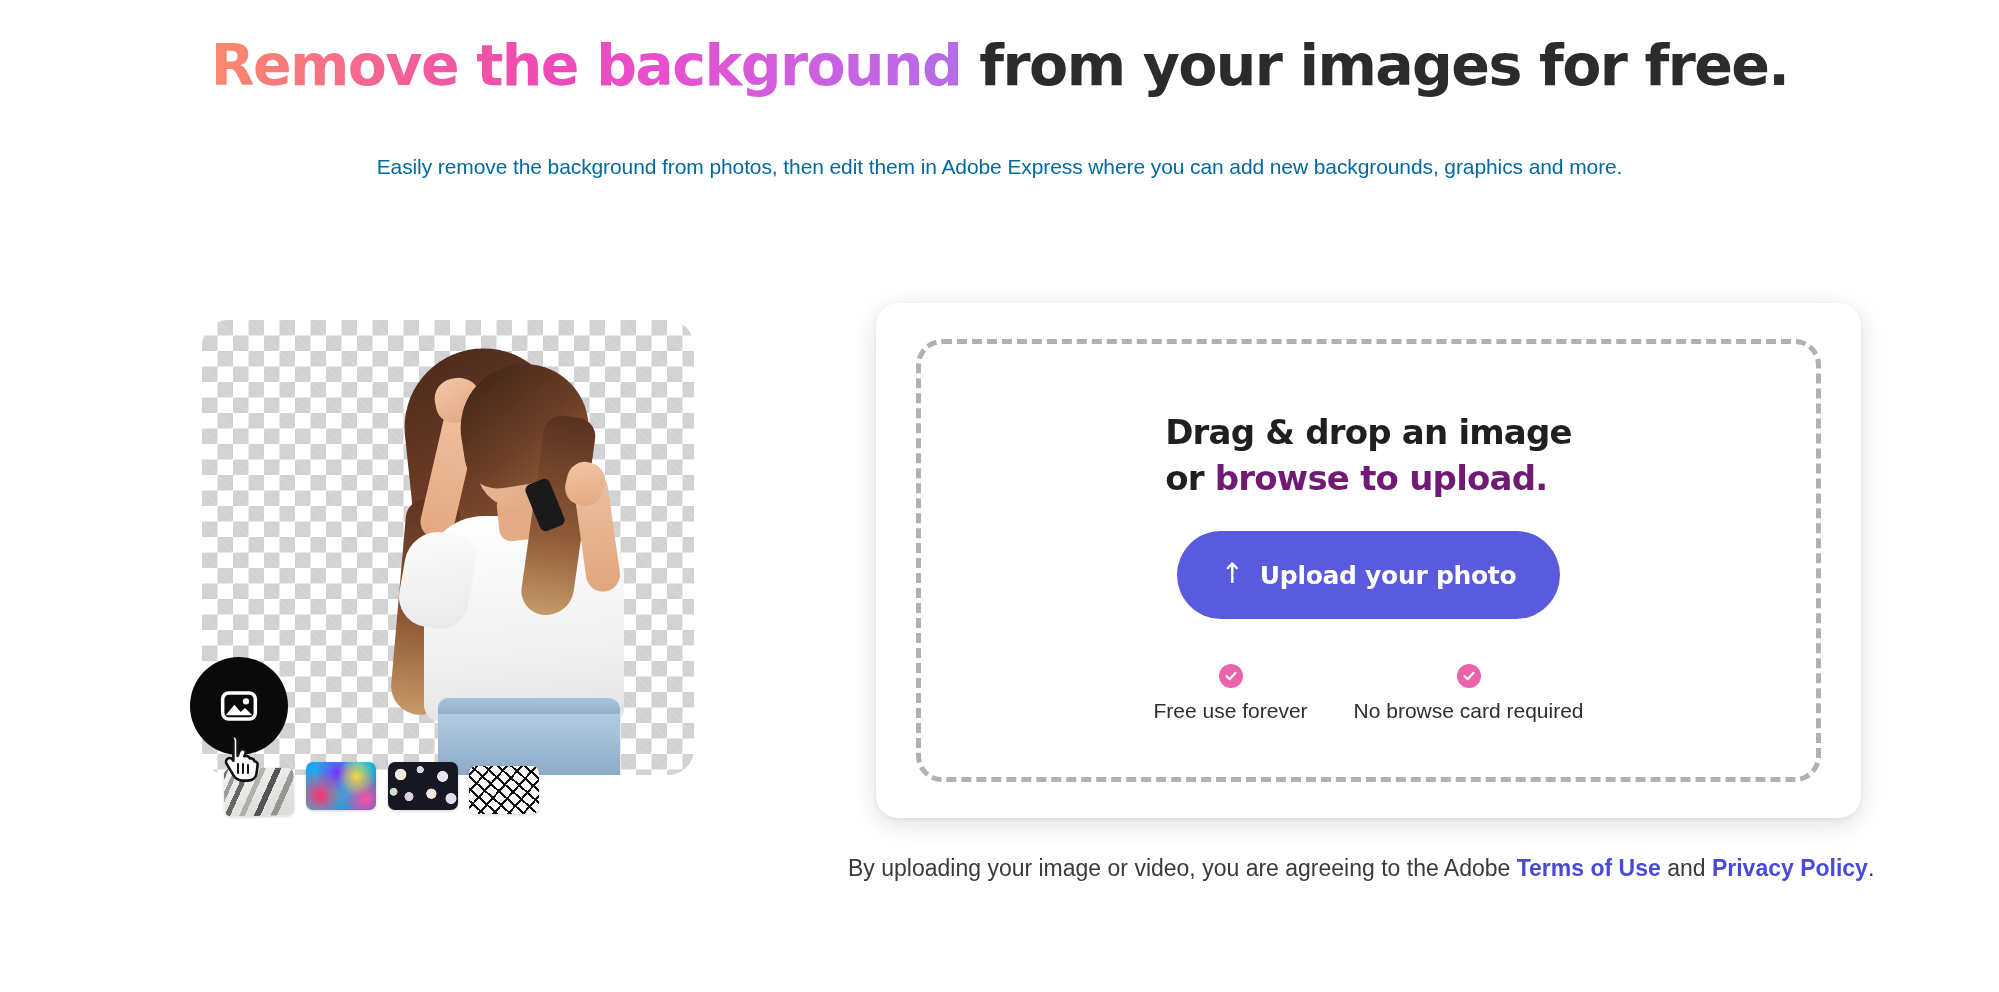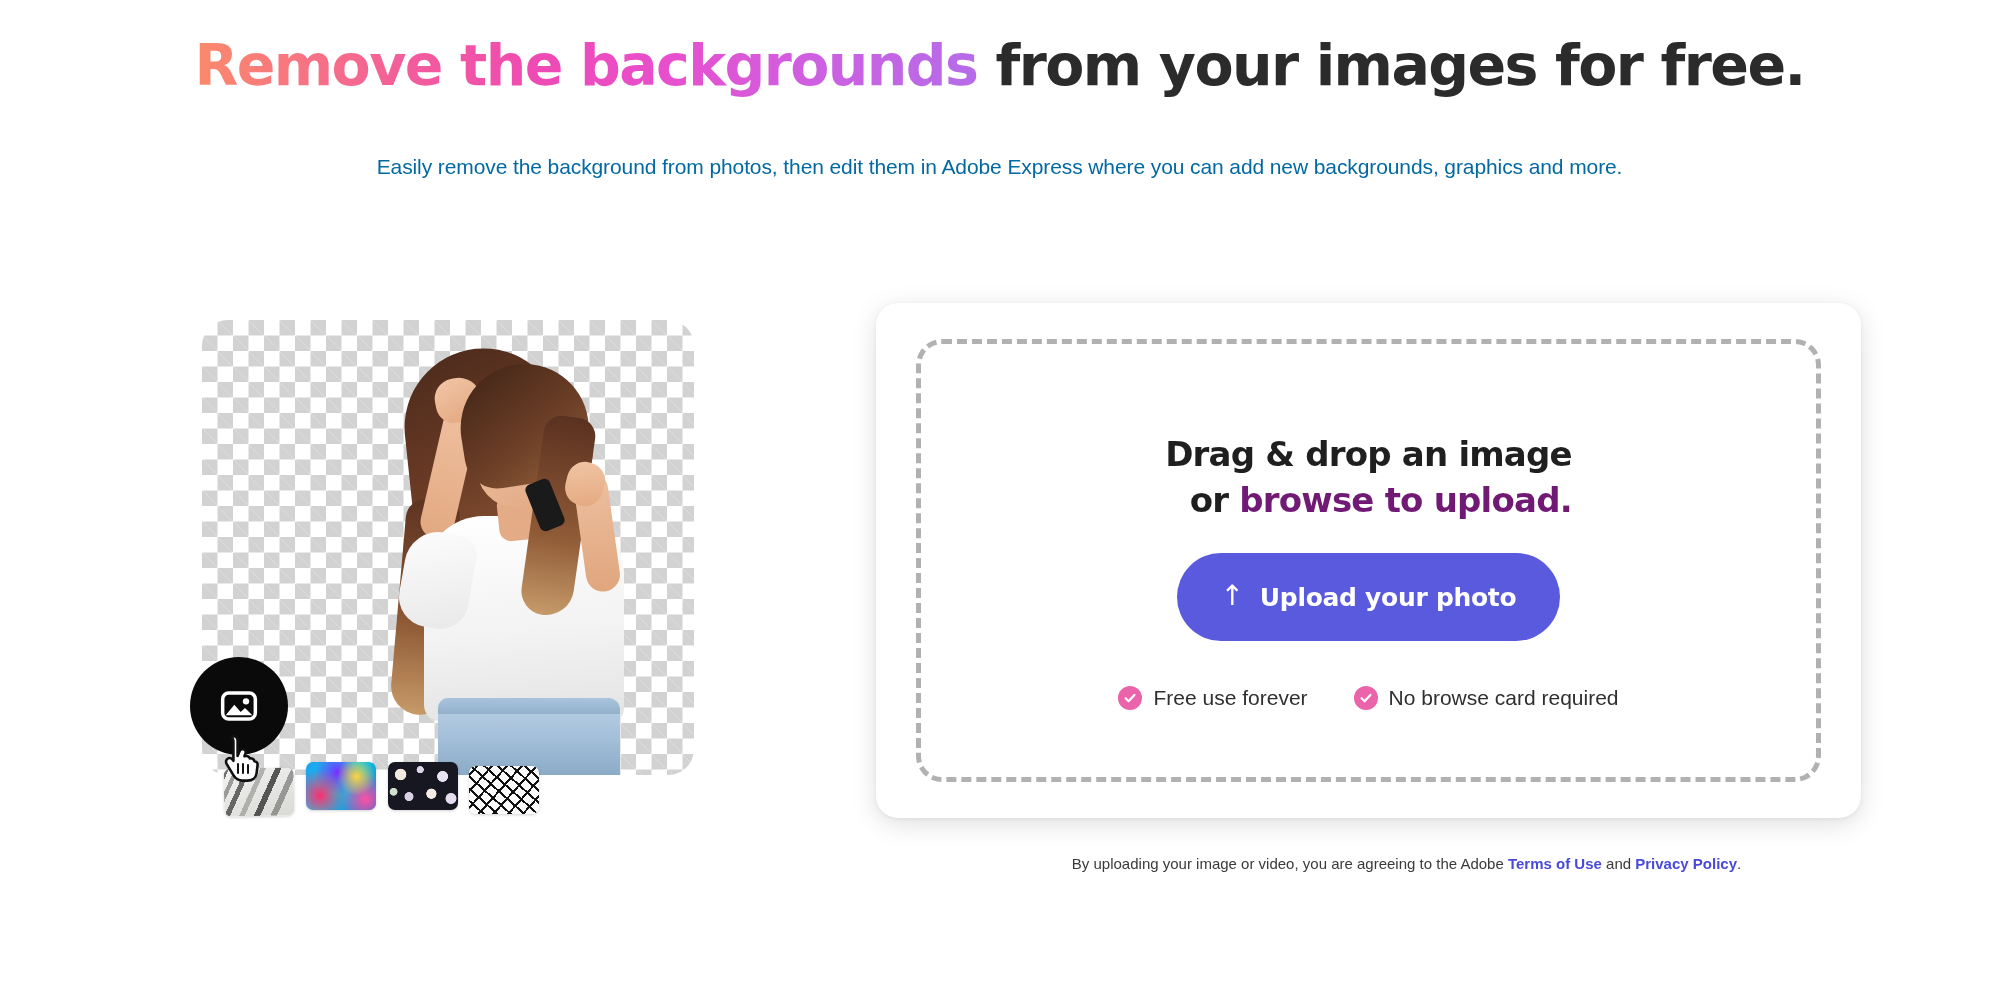--- a/index.html
+++ b/index.html
@@ -275,28 +275,28 @@
     right: 40px;
     bottom: 36px;
     border: 5px dashed #b1b1b1;
     border-radius: 26px;
     display: flex;
     flex-direction: column;
     align-items: center;
   }
 
   .drop-title {
-    margin-top: 88px;
+    margin-top: 66px;
     font-family: "DejaVu Sans", sans-serif;
     font-size: 34px;
     font-weight: 700;
     color: #1f1f1f;
     letter-spacing: -0.8px;
     line-height: 1.34;
-    text-align: right;
+    text-align: left;
     white-space: nowrap;
   }
   .drop-title .accent { color: #701a75; }
 
   .upload-btn {
     margin-top: 30px;
     height: 88px;
     padding: 0 44px;
     min-width: 300px;
     border: none;
@@ -327,56 +327,57 @@
     align-items: center;
     gap: 46px;
   }
   .perk {
     display: flex;
     align-items: center;
     gap: 11px;
     font-size: 21px;
     color: #2f2f2f;
     white-space: nowrap;
+    flex-direction: column;
   }
   .check-badge {
     width: 24px;
     height: 24px;
     border-radius: 50%;
     background: #ea63ab;
     display: flex;
     align-items: center;
     justify-content: center;
     flex: none;
   }
   .check-badge svg { width: 14px; height: 14px; display: block; }
 
   .legal {
     position: absolute;
-    left: 914px;
+    left: 848px;
     top: 855px;
     width: 985px;
     text-align: center;
-    font-size: 15px;
+    font-size: 23px;
     color: #3a3a3a;
     white-space: nowrap;
   }
   .legal a {
     color: #4a4ad8;
     font-weight: 700;
     text-decoration: none;
   }
 </style>
 </head>
 <body>
 
 <div class="page">
 
   <h1 class="headline">
-    <span class="grad">Remove the backgrounds</span><span class="dark"> from your images for free.</span>
+    <span class="grad">Remove the background</span><span class="dark"> from your images for free.</span>
   </h1>
 
   <p class="subtitle">Easily remove the background from photos, then edit them in Adobe Express where you can add new backgrounds, graphics and more.</p>
 
   <div class="preview-wrap">
 
     <div class="checker-card">
       <div class="model">
         <div class="m-hair-back"></div>
         <div class="m-hair-strand"></div>

